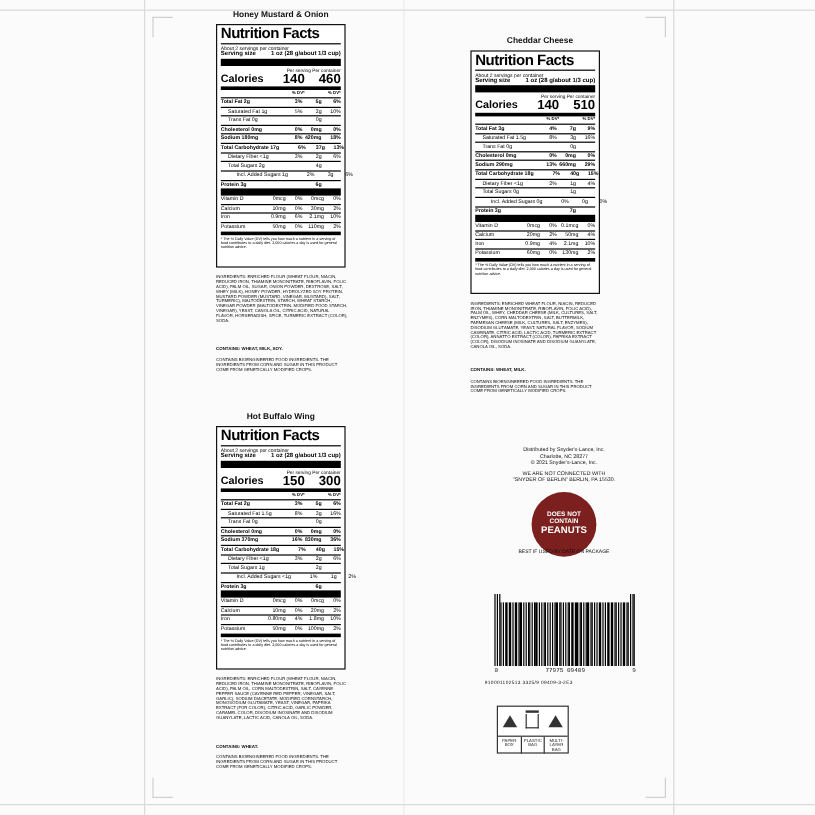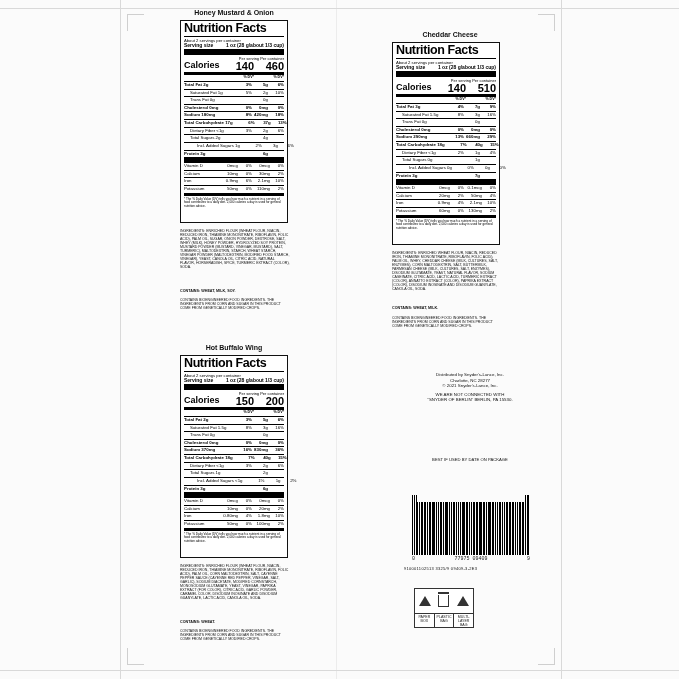--- a/index.html
+++ b/index.html
@@ -336,21 +336,21 @@
       <span class="l">Serving size</span>
       <span class="r">1 oz (28 g/about 1/3 cup)</span>
     </div>
     <div class="line-thick"></div>
     <div class="amt-hdr">
         <span>Per serving   Per container</span>
       </div>
     <div class="cal-row">
       <span class="calword" style="font-size:9px;">Calories</span>
       <span class="v1" style="font-size:11px;width:30px;">150</span>
-      <span class="v2" style="font-size:11px;width:30px;">200</span>
+      <span class="v2" style="font-size:11px;width:30px;">300</span>
     </div>
     <div class="line-med"></div>
     <div class="row" style="font-size:3.6px;font-weight:bold;">
       <span class="l"></span>
       <span class="r"><span style="display:inline-block;width:28px;text-align:right;">% DV*</span><span style="display:inline-block;width:30px;text-align:right;">% DV*</span></span>
     </div>
     <div class="line-thin"></div>
     <div class="nf-rows">
         <div class="row bold">
           <span class="l">Total Fat 2g</span>
@@ -433,20 +433,25 @@
   <div class="ing" style="left:180px;top:629px;width:110px;font-size:3.55px;">CONTAINS BIOENGINEERED FOOD INGREDIENTS. THE INGREDIENTS FROM CORN AND SUGAR IN THIS PRODUCT COME FROM GENETICALLY MODIFIED CROPS.</div>
 
   <div class="distrib" style="left:390px;top:372px;width:160px;font-size:4.4px;">
     <div>Distributed by Snyder's-Lance, Inc.</div>
     <div>Charlotte, NC 28277</div>
     <div>© 2021  Snyder's-Lance, Inc.</div>
     <div style="margin-top:3px;">WE ARE NOT CONNECTED WITH</div>
     <div>"SNYDER OF BERLIN" BERLIN, PA 15530.</div>
   </div>
 
+  <div class="peanut-badge" style="left:443px;top:410px;font-size:5.4px;">
+    <span>DOES NOT</span>
+    <span>CONTAIN</span>
+    <span style="font-size:8px;">PEANUTS</span>
+  </div>
 
   <div class="bestby" style="left:390px;top:457px;width:160px;font-size:4.2px;">BEST IF USED BY DATE ON PACKAGE</div>
 
   <div class="barcode-wrap" style="left:412px;top:495px;width:118px;">
     <div class="barcode" id="barcode-bars">
         <i style="width: 2px; margin-right: 1px;"></i>
         <i style="width: 1px; margin-right: 1px;"></i>
         <i style="width: 1px; margin-right: 1px;"></i>
         <i style="width: 2px; margin-right: 1px; height: 88%;"></i>
         <i style="width: 1px; margin-right: 1px; height: 88%;"></i>

